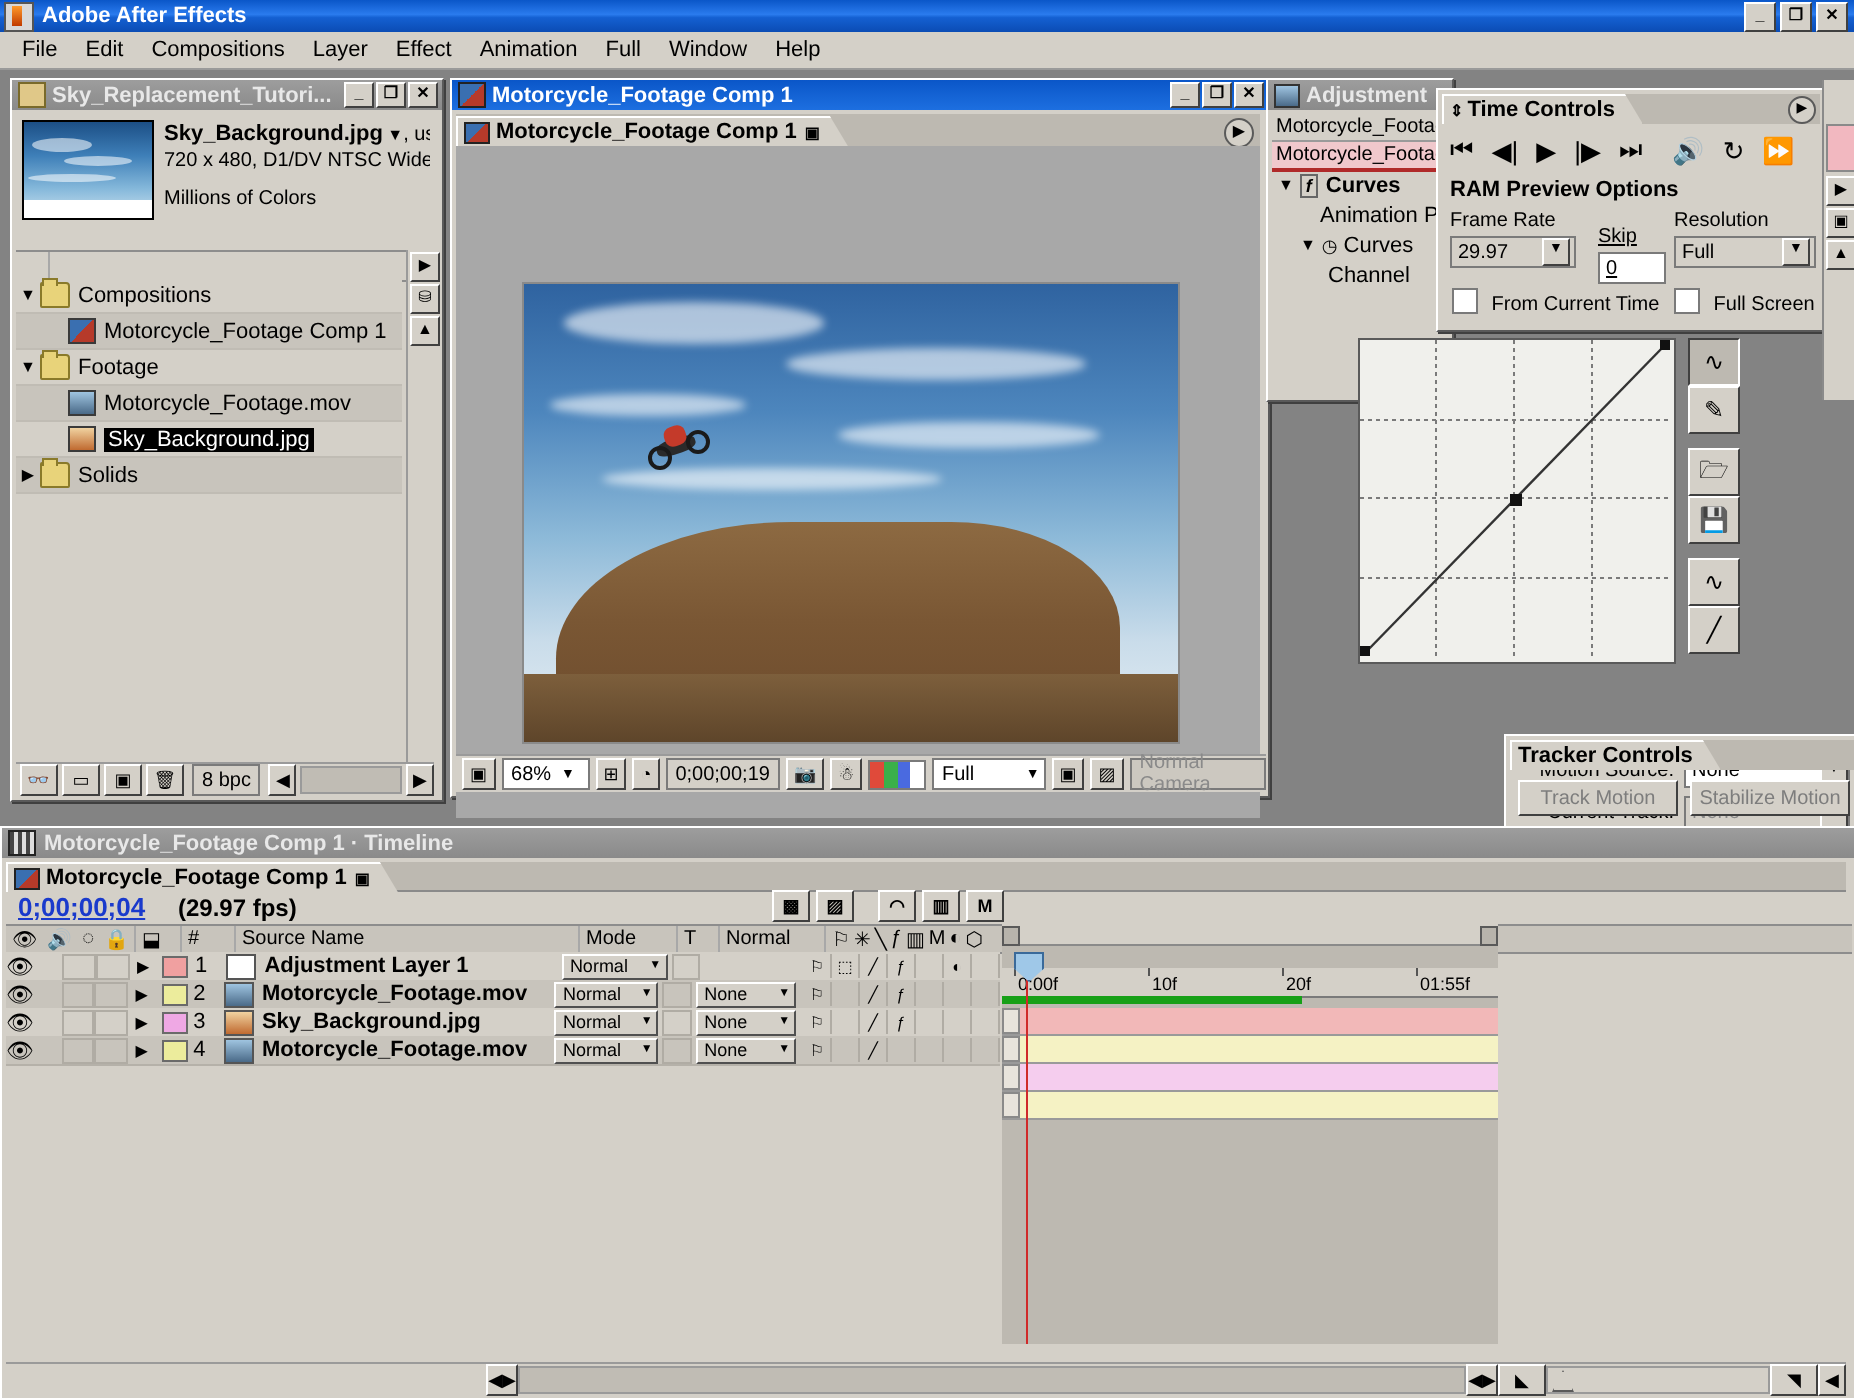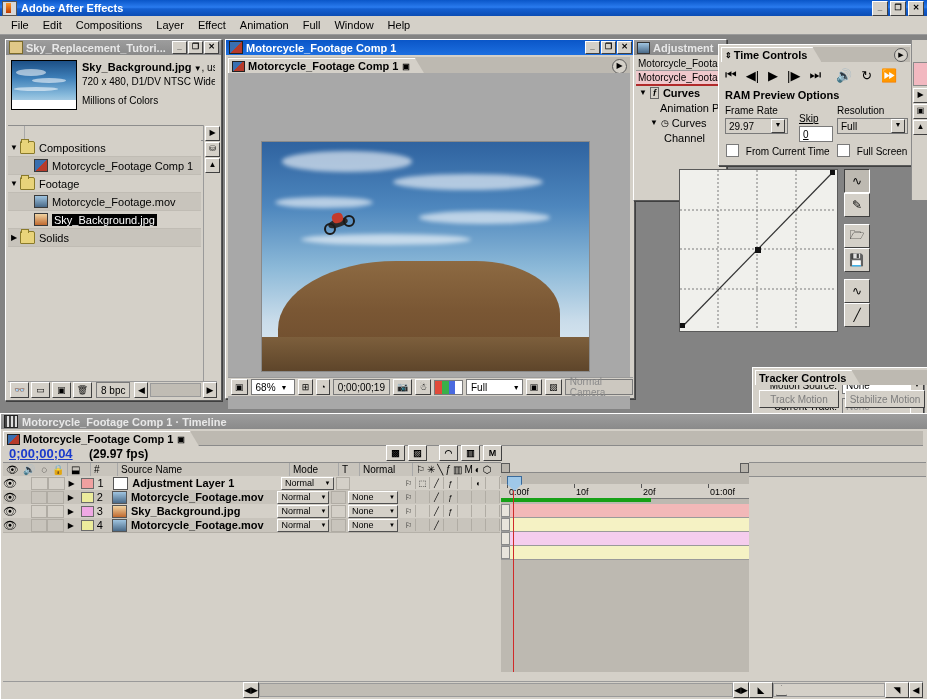--- a/index.html
+++ b/index.html
@@ -703,21 +703,21 @@
       <span class="abs" style="left:0;top:1px;width:7px;height:8px;background:#b8b4ac;border:1px solid #5a5a5a;"></span>
       <span class="abs" style="right:0;top:1px;width:7px;height:8px;background:#b8b4ac;border:1px solid #5a5a5a;"></span>
     </div>
     <div id="ruler">
         <span class="abs" style="left: 8px; top: 3px;">0:00f</span>
         <span class="abs" style="left: 6px; top: 0px; width: 1px; height: 4px; background: rgb(85, 85, 85);"></span>
         <span class="abs" style="left: 75px; top: 3px;">10f</span>
         <span class="abs" style="left: 73px; top: 0px; width: 1px; height: 4px; background: rgb(85, 85, 85);"></span>
         <span class="abs" style="left: 142px; top: 3px;">20f</span>
         <span class="abs" style="left: 140px; top: 0px; width: 1px; height: 4px; background: rgb(85, 85, 85);"></span>
-        <span class="abs" style="left: 209px; top: 3px;">01:00f</span>
+        <span class="abs" style="left: 209px; top: 3px;">01:55f</span>
         <span class="abs" style="left: 207px; top: 0px; width: 1px; height: 4px; background: rgb(85, 85, 85);"></span>
       </div>
     <div id="rambar" style="width: 150px;"></div>
     <div id="layer-bars">
         <div class="barrow" style="top: 42px; width: 248px; background: rgb(242, 184, 184);">
           <span style="position:absolute;left:0;top:0;width:7px;height:11px;background:#e8e4dc;border:1px solid #8a8a8a;"></span>
         </div>
         <div class="barrow" style="top: 56px; width: 248px; background: rgb(245, 242, 196);">
           <span style="position:absolute;left:0;top:0;width:7px;height:11px;background:#e8e4dc;border:1px solid #8a8a8a;"></span>
         </div>

